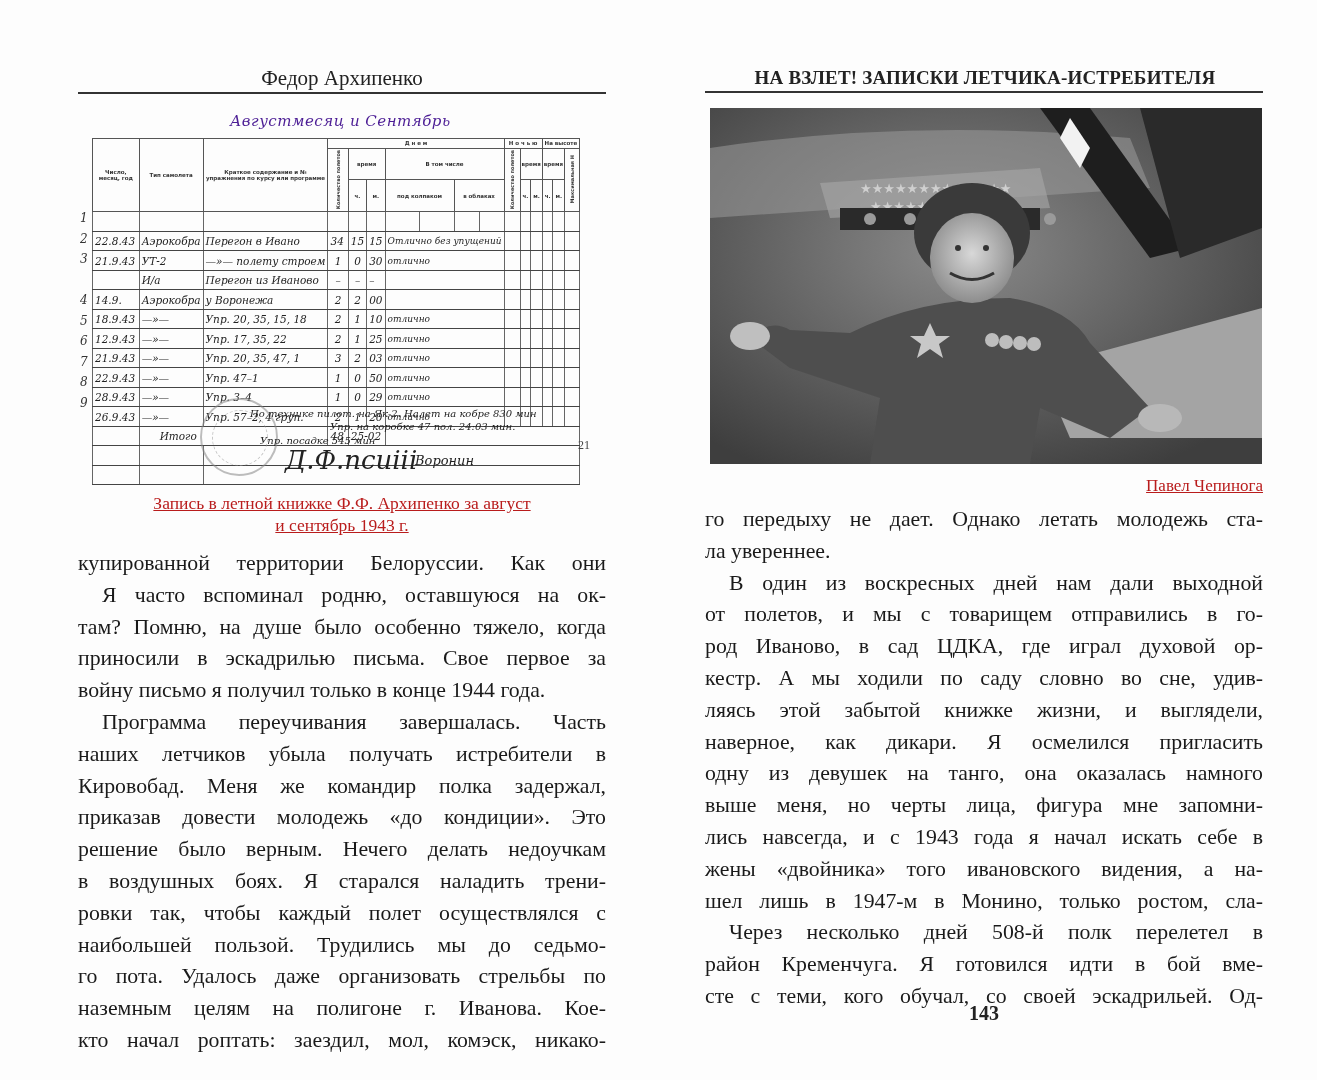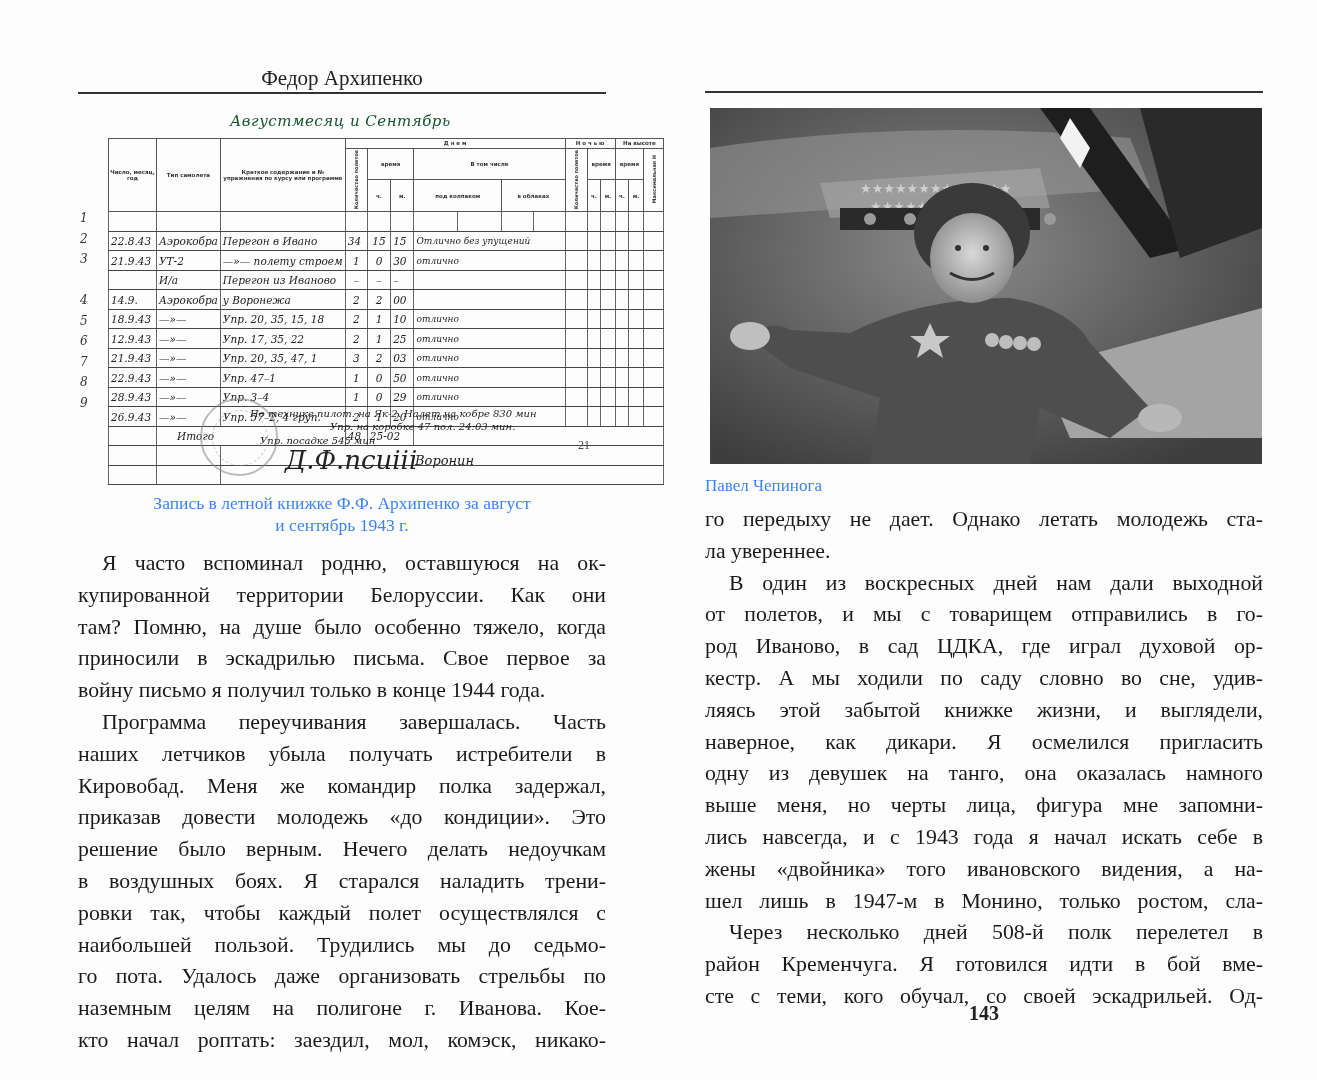--- a/index.html
+++ b/index.html
@@ -14,32 +14,32 @@
     position:absolute; top:66px; text-align:center; font-size:21px; color:#222;
   }
   .page-left .running-head { left:78px; width:528px; }
   .page-right .running-head { left:50px; width:560px; font-weight:bold; font-size:19px; letter-spacing:0.2px; top:67px; }
   .head-rule { position:absolute; height:2px; background:#333; }
   .page-left .head-rule { left:78px; width:528px; top:92px; }
   .page-right .head-rule { left:50px; width:558px; top:91px; }
 
   
   .logbook { position:absolute; left:80px; top:108px; width:510px; height:360px; }
-  .logbook-title { position:absolute; left:150px; top:4px; font-family:"DejaVu Serif",serif; font-style:italic; font-size:15px; color:#14532d; letter-spacing:0.5px; }
-  .logtable { position:absolute; left:28px; top:30px; width:556px; border-collapse:collapse; font-family:"DejaVu Sans",sans-serif;padding-left:12px; }
+  .logbook-title { position:absolute; left:150px; top:4px; font-family:"DejaVu Serif",serif; font-style:italic; font-size:15px; color:#4c1d95; letter-spacing:0.5px; }
+  .logtable { position:absolute; left:12px; top:30px; width:488px; border-collapse:collapse; font-family:"DejaVu Sans",sans-serif;padding-left:12px; }
   .logtable th { font-size:5.5px; font-weight:bold; color:#333; border:1px solid #555; padding:1px; line-height:1.2; text-align:center; vertical-align:middle; }
   .logtable td { font-family:"DejaVu Serif",serif; font-style:italic; font-size:10.5px; color:#222; border-left:1px solid #666; border-right:1px solid #666; border-bottom:1.5px solid #444; height:19.5px; padding:0 2px; white-space:nowrap; overflow:hidden; }
   .logtable .vert { writing-mode:vertical-rl; transform:rotate(180deg); font-size:5px; }
   .rownum { position:absolute; left:0; font-family:"DejaVu Serif",serif; font-style:italic; font-size:12px; color:#333; }
   .page-mark { position:absolute; right:0; top:330px; font-size:12px; color:#444; }
   .stamp { position:absolute; left:120px; top:290px; width:78px; height:78px; border-radius:50%; border:2px solid #888; opacity:0.55; }
   .stamp::after { content:""; position:absolute; left:10px; top:10px; width:54px; height:54px; border-radius:50%; border:1px dashed #999; }
   .sig-line { position:absolute; font-family:"DejaVu Serif",serif; font-style:italic; color:#222; white-space:nowrap; }
 
-  .caption { position:absolute; text-align:left; font-size:17.5px; line-height:22px; color:#3b82f6; }
+  .caption { position:absolute; text-align:right; font-size:17.5px; line-height:22px; color:#b91c1c;text-decoration:underline; }
   .page-left .caption { left:78px; width:528px; top:492px; }
   .page-right .caption { left:50px; width:558px; top:475px; font-size:17px; }
 
   .body-text { position:absolute; font-size:21.8px; line-height:31.8px; text-align:justify; color:#1a1a1a; }
   .page-left .body-text { left:78px; width:528px; top:548px; }
   .page-right .body-text { left:50px; width:558px; top:504px; }
   .line { display:block; white-space:nowrap; text-align-last:justify; }
   .line.last { text-align-last:left; }
   .indent { padding-left:24px; }
 
@@ -294,41 +294,42 @@
       <span class="rownum" style="top: 267px;">8</span>
       <span class="rownum" style="top: 287.5px;">9</span>
     </div>
 
   <div class="caption">
     <span class="line last" style="text-align-last:center">Запись в летной книжке Ф.Ф. Архипенко за август</span>
     <span class="line last" style="text-align-last:center">и сентябрь 1943 г.</span>
   </div>
 
   <div class="body-text" id="left-body">
+      <span class="line">купированной территории Белоруссии. Как они</span>
       <span class="line indent">Я часто вспоминал родню, оставшуюся на ок-</span>
-      <span class="line">купированной территории Белоруссии. Как они</span>
       <span class="line">там? Помню, на душе было особенно тяжело, когда</span>
       <span class="line">приносили в эскадрилью письма. Свое первое за</span>
       <span class="line last">войну письмо я получил только в конце 1944 года.</span>
       <span class="line indent">Программа переучивания завершалась. Часть</span>
       <span class="line">наших летчиков убыла получать истребители в</span>
       <span class="line">Кировобад. Меня же командир полка задержал,</span>
       <span class="line">приказав довести молодежь «до кондиции». Это</span>
       <span class="line">решение было верным. Нечего делать недоучкам</span>
       <span class="line">в воздушных боях. Я старался наладить трени-</span>
       <span class="line">ровки так, чтобы каждый полет осуществлялся с</span>
       <span class="line">наибольшей пользой. Трудились мы до седьмо-</span>
       <span class="line">го пота. Удалось даже организовать стрельбы по</span>
       <span class="line">наземным целям на полигоне г. Иванова. Кое-</span>
       <span class="line">кто начал роптать: заездил, мол, комэск, никако-</span>
     </div>
 
 </div>
 
 <div class="page page-right">
+  <div class="running-head">НА ВЗЛЕТ! ЗАПИСКИ ЛЕТЧИКА-ИСТРЕБИТЕЛЯ</div>
   <div class="head-rule"></div>
 
   <div class="photo" title="Black-and-white photo of a smiling pilot in a leather flight helmet and uniform with medals, standing beside a fighter aircraft with victory stars">
     <svg width="552" height="356" viewBox="0 0 552 356">
       <defs>
         <radialGradient id="bg" cx="45%" cy="40%" r="70%">
           <stop offset="0" stop-color="#8a8a8a"></stop>
           <stop offset="1" stop-color="#3e3e3e"></stop>
         </radialGradient>
         <radialGradient id="face" cx="50%" cy="45%" r="55%">

